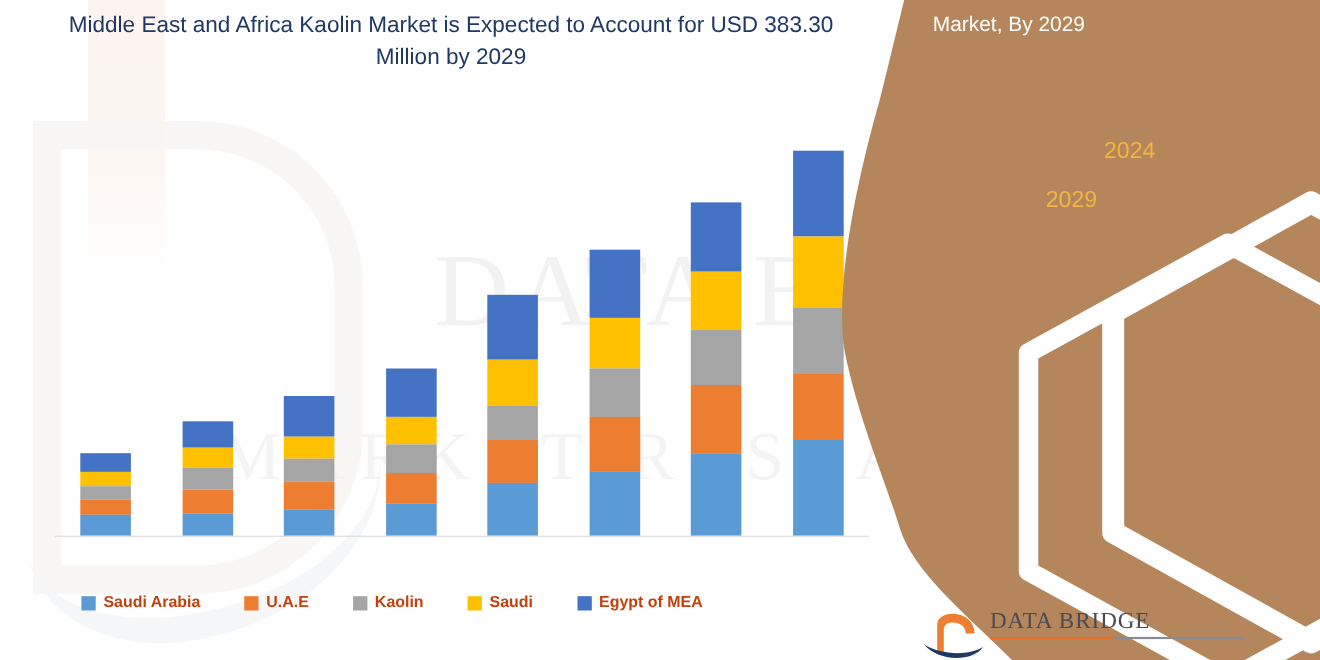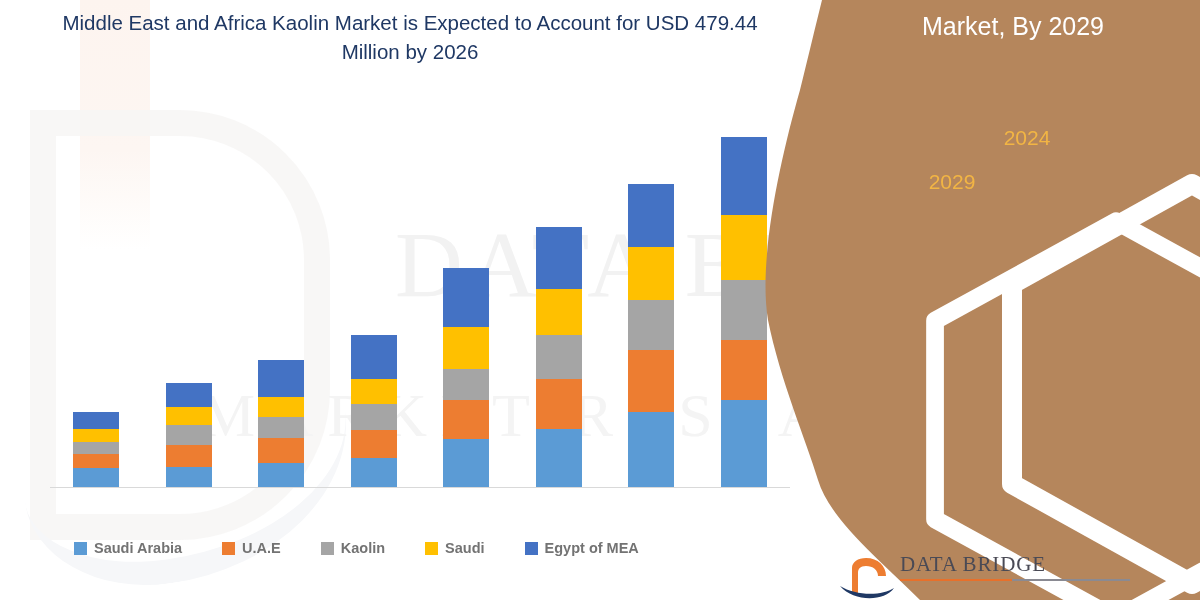--- a/index.html
+++ b/index.html
@@ -49,29 +49,29 @@
   .axis-line { position:absolute; left:0; bottom:0; width:740px; height:1px; background:#d9d9d9; }
   .bars { position:absolute; left:0; top:0; width:740px; height:367px; display:flex; }
   .bar-col { flex:1 1 0; display:flex; flex-direction:column; justify-content:flex-end; align-items:center; }
   .bar { width:46px; display:flex; flex-direction:column; }
   .seg { width:46px; }
 
   
   .legend { position:absolute; left:74px; top:540px; width:700px; display:flex; align-items:center; }
   .legend-item { display:flex; align-items:center; margin-right:40px; }
   .legend-swatch { width:13px; height:13px; margin-right:7px; display:inline-block; }
-  .legend-label { color:#737373; font-size:14.5px; font-weight:700; font-family:"Liberation Sans", sans-serif; white-space:nowrap; }
+  .legend-label { color:#c2410c; font-size:14.5px; font-weight:700; font-family:"Liberation Sans", sans-serif; white-space:nowrap; }
 
   
   .panel { position:absolute; right:0; top:0; width:440px; height:600px; pointer-events:none; }
   .panel svg { display:block; width:440px; height:600px; }
 
   .panel-title {
-    position:absolute; right:22px; top:12px; width:330px; text-align:center;
-    color:#ffffff; font-size:25px; font-family:"Liberation Sans", sans-serif;
+    position:absolute; right:22px; top:12px; width:330px; 
+    color:#ffffff; font-size:19px; font-family:"Liberation Sans", sans-serif;
   }
   .hex-wrap { position:absolute; right:84px; top:84px; width:220px; height:160px; }
   .hex { position:absolute; }
   .hex-text {
     position:absolute; color:#f2b544; font-size:21px; font-family:"Liberation Sans", sans-serif;
     text-align:center; width:90px;
   }
   .brand {
     position:absolute; right:28px; top:252px; width:330px; text-align:center;
     color:#f0b33f; font-size:20.5px; line-height:28px; font-family:"Liberation Sans", sans-serif;
@@ -93,21 +93,21 @@
 <div id="stage">
 
   <div class="watermark">
     <div class="wm-peach"></div>
     <div class="wm-b"></div>
     <div class="wm-swoosh"></div>
     <div class="wm-line1">DATA BRIDGE</div>
     <div class="wm-line2">MARKET RESEARCH</div>
   </div>
 
-  <div class="chart-title">Middle East and Africa Kaolin Market is Expected to Account for USD 479.44 Million by 2026</div>
+  <div class="chart-title">Middle East and Africa Kaolin Market is Expected to Account for USD 383.30 Million by 2029</div>
 
   <div class="plot">
     <div class="bars" id="bars">
         <div class="bar-col">
           <div class="bar">
             <div class="seg" style="height: 17.0094px; background: rgb(68, 114, 196);"></div>
             <div class="seg" style="height: 12.9943px; background: rgb(255, 192, 0);"></div>
             <div class="seg" style="height: 11.9723px; background: rgb(165, 165, 165);"></div>
             <div class="seg" style="height: 14.0164px; background: rgb(237, 125, 49);"></div>
             <div class="seg" style="height: 18.9805px; background: rgb(91, 155, 213);"></div>
@@ -210,21 +210,21 @@
     </svg>
     <div class="panel-title">Market, By 2029</div>
 
     <div class="hex-wrap">
       <svg class="hex" style="left:0px; top:36px;" width="124" height="124" viewBox="0 0 124 124">
         <polygon points="62,6 113,34 113,90 62,118 11,90 11,34" fill="none" stroke="#ffffff" stroke-width="5" stroke-linejoin="round"></polygon>
       </svg>
       <svg class="hex" style="left:76px; top:0px;" width="110" height="110" viewBox="0 0 110 110">
         <polygon points="55,5 100,30 100,80 55,105 10,80 10,30" fill="none" stroke="#ffffff" stroke-width="5" stroke-linejoin="round"></polygon>
       </svg>
-      <div class="hex-text" style="left:11px; top:86px;">2029</div>
+      <div class="hex-text" style="left:33px; top:86px;">2029</div>
       <div class="hex-text" style="left:86px; top:42px;">2024</div>
     </div>
 
   </div>
 
   <div class="logo">
     <svg class="logo-mark" viewBox="0 0 56 52">
       <path d="M6 2 L6 46 L14 46 L14 20 C14 14 20 10 28 10 C40 10 48 18 48 28 L40 28 C40 22 35 18 28 18 C22 18 20 21 20 25 L20 46 L6 46 Z" fill="#ED7D31"></path>
       <path d="M2 38 C16 54 46 54 56 40 C44 48 18 48 2 38 Z" fill="#1F3864"></path>
     </svg>

